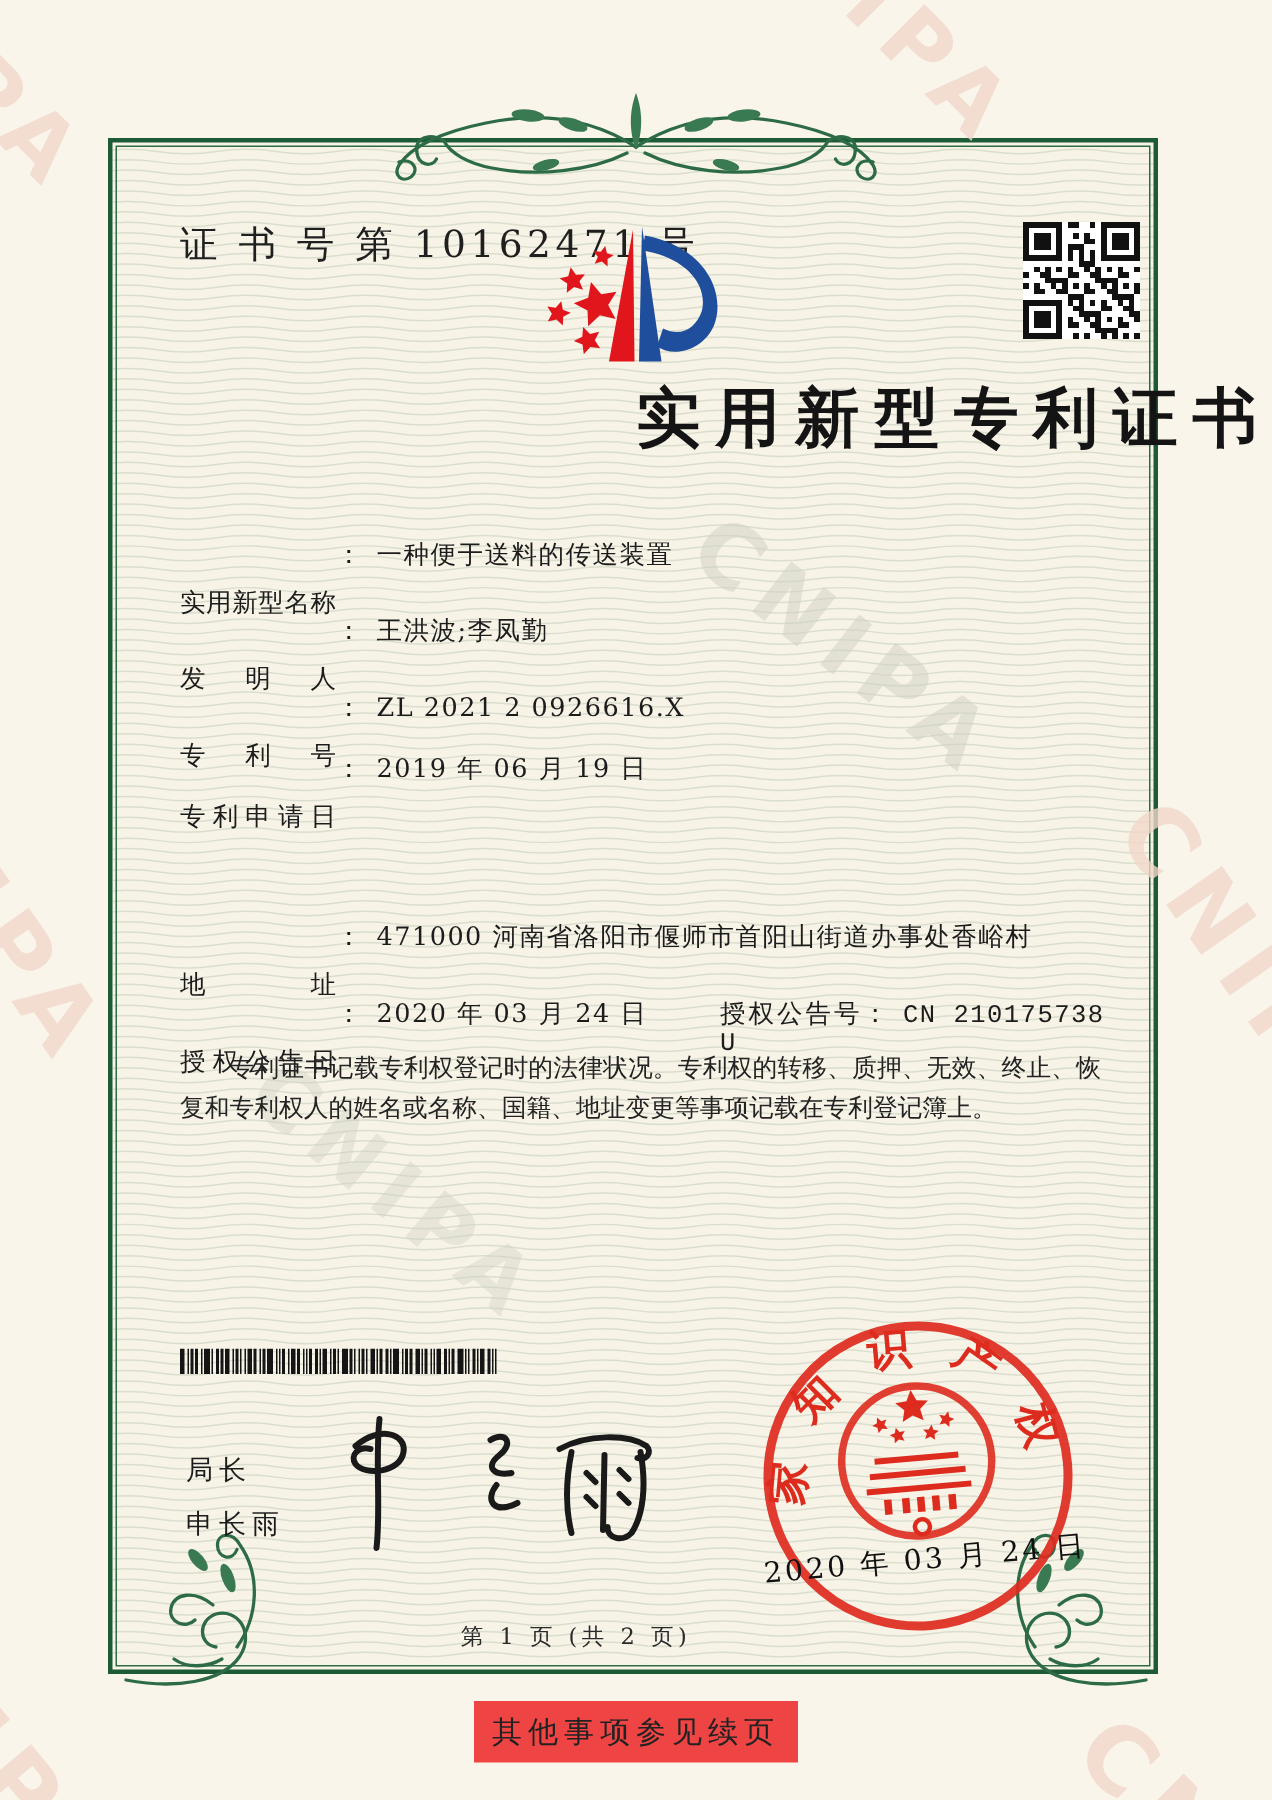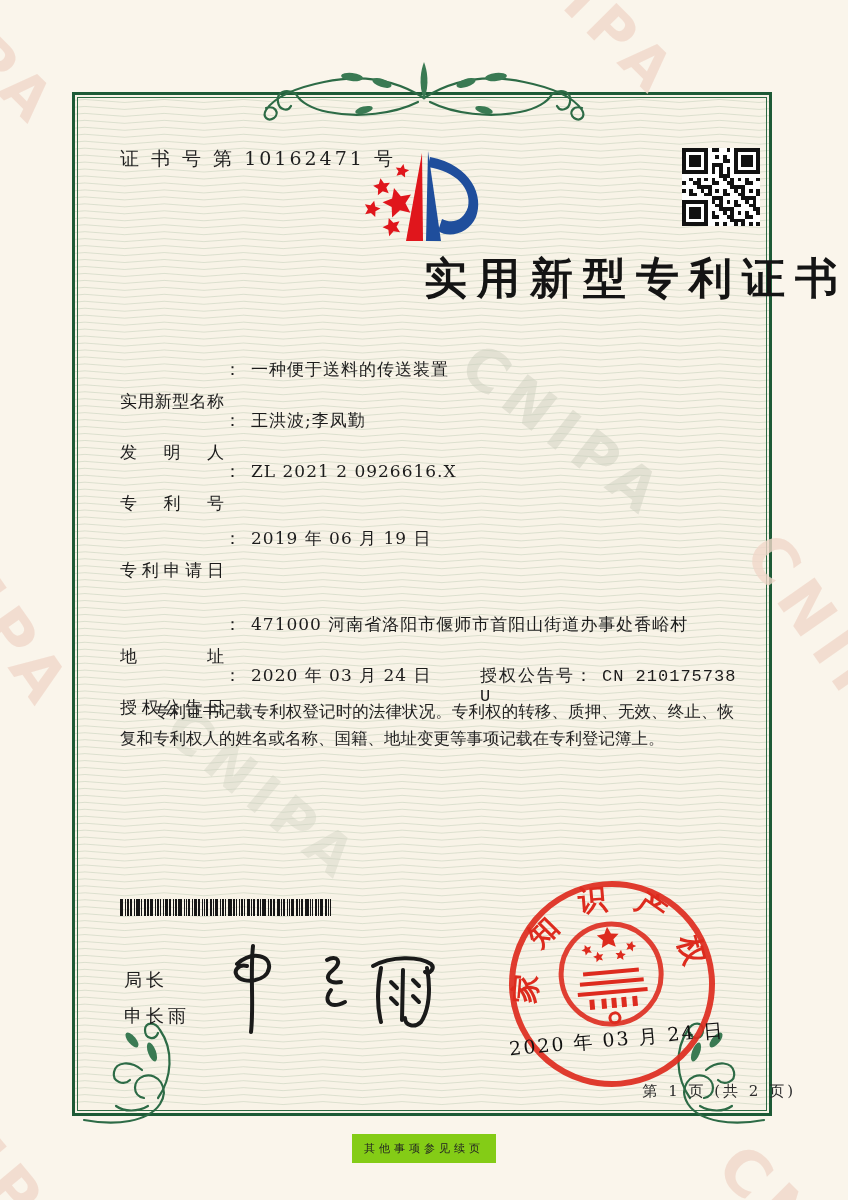--- a/index.html
+++ b/index.html
@@ -16,41 +16,41 @@
   
   .wm{position:absolute;z-index:1;font-family:"DejaVu Sans","Liberation Sans",sans-serif;
       font-weight:bold;white-space:nowrap;transform-origin:left top;pointer-events:none;}
   .wm.pink{color:rgba(240,215,201,.8);}
   .wm.gray{color:rgba(206,208,191,.5);}
 
   
   .content{position:absolute;inset:0;z-index:2;}
   .abs{position:absolute;}
 
-  .cert-no{left:120px;top:146px;font-size:19px;letter-spacing:3px;color:#1f1f1f;}
+  .cert-no{left:120px;top:146px;font-size:25px;letter-spacing:3px;color:#1f1f1f;}
   .title{left:0;top:250px;width:848px;text-align:right;font-size:43px;font-weight:700;
          letter-spacing:10px;color:#141414;}
 
   .field-row{left:120px;width:620px;height:24px;font-size:17px;color:#1c1c1c;}
   .flabel{display:inline-block;width:104px;text-align:justify;text-align-last:justify;vertical-align:top;margin-top:32px;}
   .fcolon{display:inline-block;margin-right:10px;}
   .fvalue{letter-spacing:1px;}
   .pair2{position:absolute;left:360px;top:0;font-family:Liberation Mono, monospace;}
   .flabel2{letter-spacing:2px;}
 
   .body-text{left:120px;top:698px;width:614px;font-size:16.5px;line-height:27px;
              color:#232323;text-align:justify;}
   .body-text p{margin:0;text-indent:2em;}
 
   .director{left:124px;font-size:18px;letter-spacing:4px;color:#1c1c1c;text-align:center;}
 
-  .page-num{left:0;top:1082px;width:768px;text-align:right;font-size:15px;
-            letter-spacing:3px;color:#2a2a2a;padding-left:28px;}
-  .cont-note{left:50%;top:1134px;transform:translateX(-50%);background:#84cc16;
-             padding:7px 12px;font-size:11px;letter-spacing:4px;color:#222;}
+  .page-num{left:0;top:1082px;width:768px;text-align:center;font-size:15px;
+            letter-spacing:3px;color:#2a2a2a;}
+  .cont-note{left:50%;top:1134px;transform:translateX(-50%);background:#ef4444;
+             padding:7px 12px;font-size:20px;letter-spacing:4px;color:#222;}
 
   .seal-box{left:500px;top:872px;width:224px;height:224px;transform:rotate(-5deg);}
   .seal-ring-text{font-size:29px;font-weight:bold;letter-spacing:24px;fill:#dd2b1e;
                   font-family:"DejaVu Serif","Liberation Serif",serif;}
   .seal-date{font-size:19px;fill:#101010;letter-spacing:2px;
              font-family:"DejaVu Serif","Liberation Serif",serif;}
 
   .ornament{stroke:#2d6b46;fill:none;stroke-width:2.2;stroke-linecap:round;}
   .ornament-fill{fill:#3a7a53;stroke:none;}
   .sig path{stroke:#1a1a1a;stroke-width:4;fill:none;stroke-linecap:round;stroke-linejoin:round;}
@@ -400,21 +400,21 @@
 
     <div class="abs field-row" style="top:358px">
       <span class="flabel">实用新型名称</span><span class="fcolon">：</span><span class="fvalue">一种便于送料的传送装置</span>
     </div>
     <div class="abs field-row" style="top:409px">
       <span class="flabel">发明人</span><span class="fcolon">：</span><span class="fvalue">王洪波;李凤勤</span>
     </div>
     <div class="abs field-row" style="top:460px">
       <span class="flabel">专利号</span><span class="fcolon">：</span><span class="fvalue">ZL 2021 2 0926616.X</span>
     </div>
-    <div class="abs field-row" style="top:527px">
+    <div class="abs field-row" style="top:501px">
       <span class="flabel">专利申请日</span><span class="fcolon">：</span><span class="fvalue">2019 年 06 月 19 日</span>
     </div>
     <div class="abs field-row" style="top:613px">
       <span class="flabel">地址</span><span class="fcolon">：</span><span class="fvalue">471000 河南省洛阳市偃师市首阳山街道办事处香峪村</span>
     </div>
     <div class="abs field-row" style="top:664px">
       <span class="flabel">授权公告日</span><span class="fcolon">：</span><span class="fvalue">2020 年 03 月 24 日</span>
       <span class="pair2">
         <span class="flabel2">授权公告号</span><span class="fcolon">：</span><span class="fvalue">CN 210175738 U</span>
       </span>

